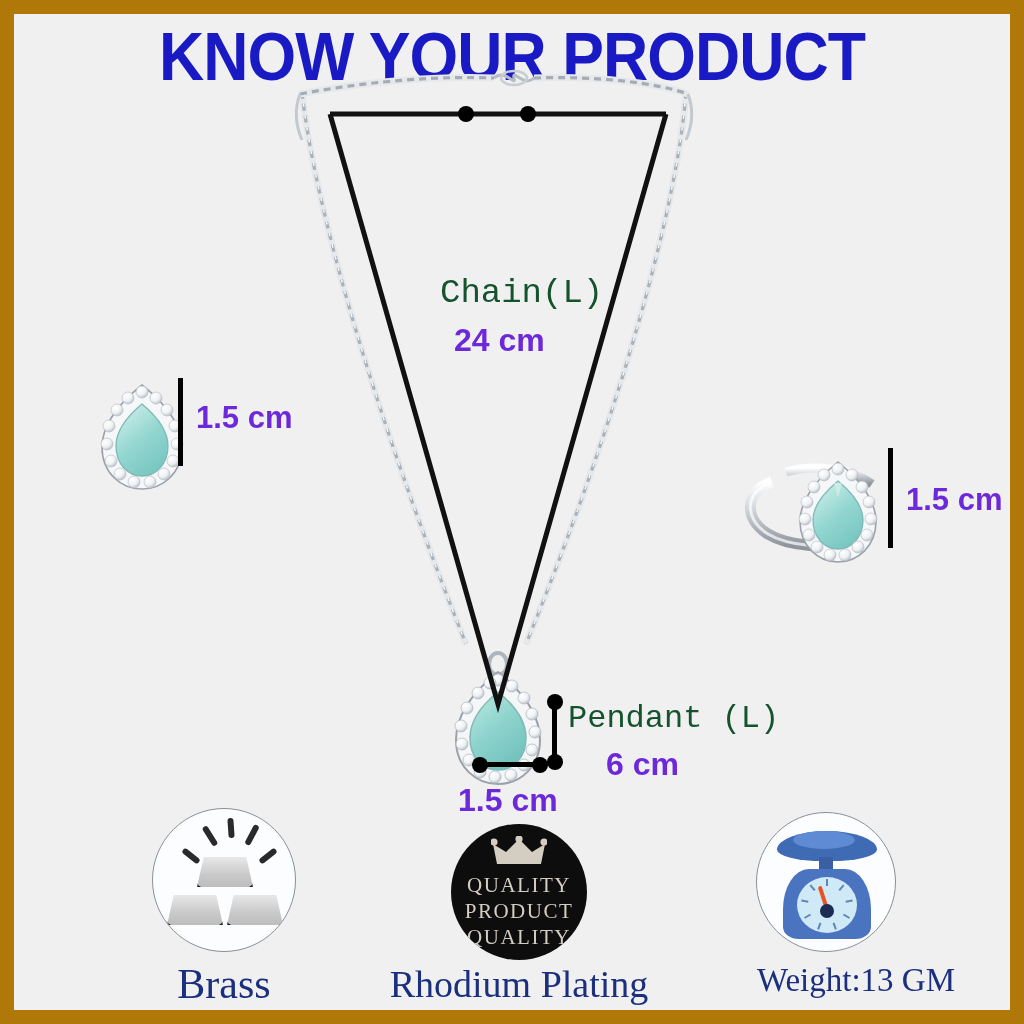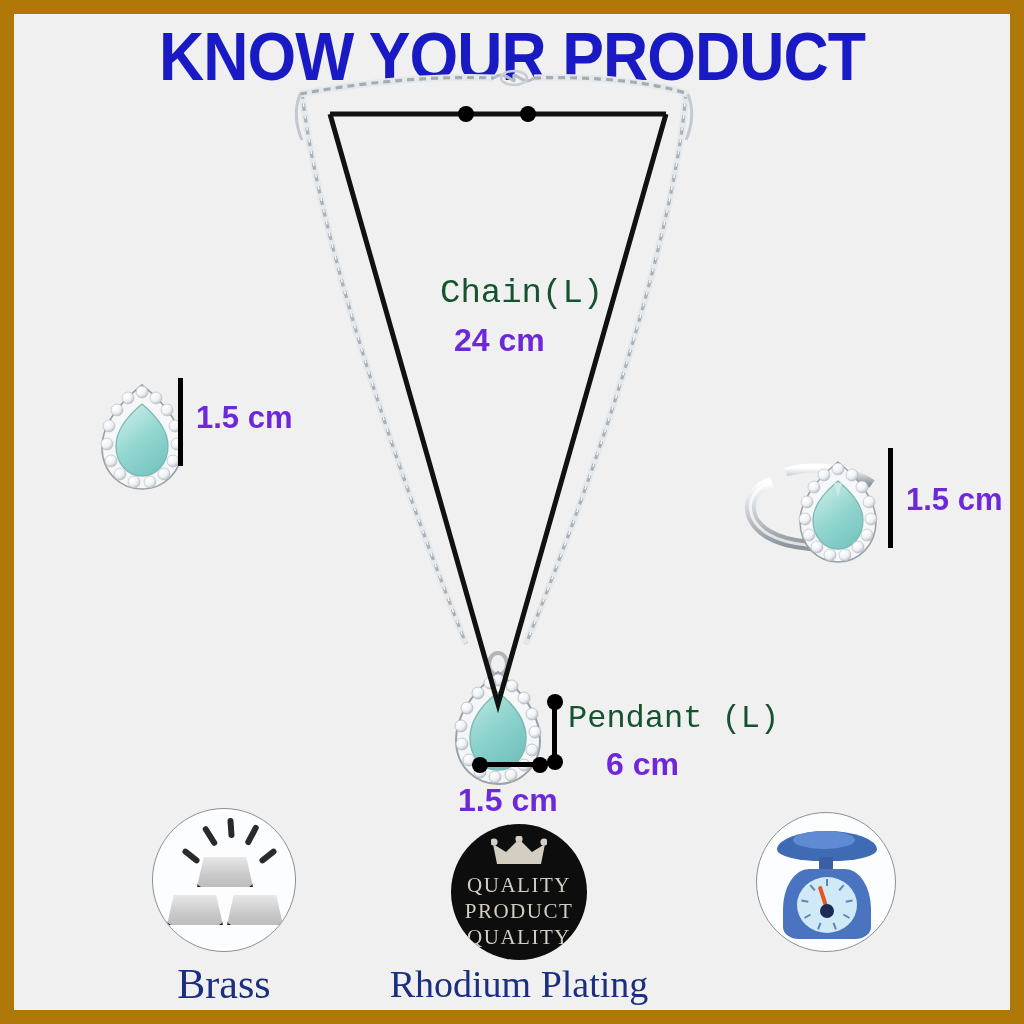--- a/index.html
+++ b/index.html
@@ -400,15 +400,16 @@
         <div class="tick" style="left:29px;top:2px;transform:rotate(120deg);transform-origin:50% 26px;"></div>
         <div class="tick" style="left:29px;top:2px;transform:rotate(160deg);transform-origin:50% 26px;"></div>
         <div class="tick" style="left:29px;top:2px;transform:rotate(200deg);transform-origin:50% 26px;"></div>
         <div class="tick" style="left:29px;top:2px;transform:rotate(240deg);transform-origin:50% 26px;"></div>
         <div class="tick" style="left:29px;top:2px;transform:rotate(280deg);transform-origin:50% 26px;"></div>
         <div class="tick" style="left:29px;top:2px;transform:rotate(320deg);transform-origin:50% 26px;"></div>
         <div class="sc-needle" style="left:28px;top:8px;height:24px;"></div>
         <div class="sc-hub" style="left:23px;top:27px;"></div>
       </div>
     </div>
+    <div class="serif-lbl" style="left:702px;top:948px;width:280px;font-size:33px;">Weight:13 GM</div>
 
   </div>
 </div>
 
 </body></html>

